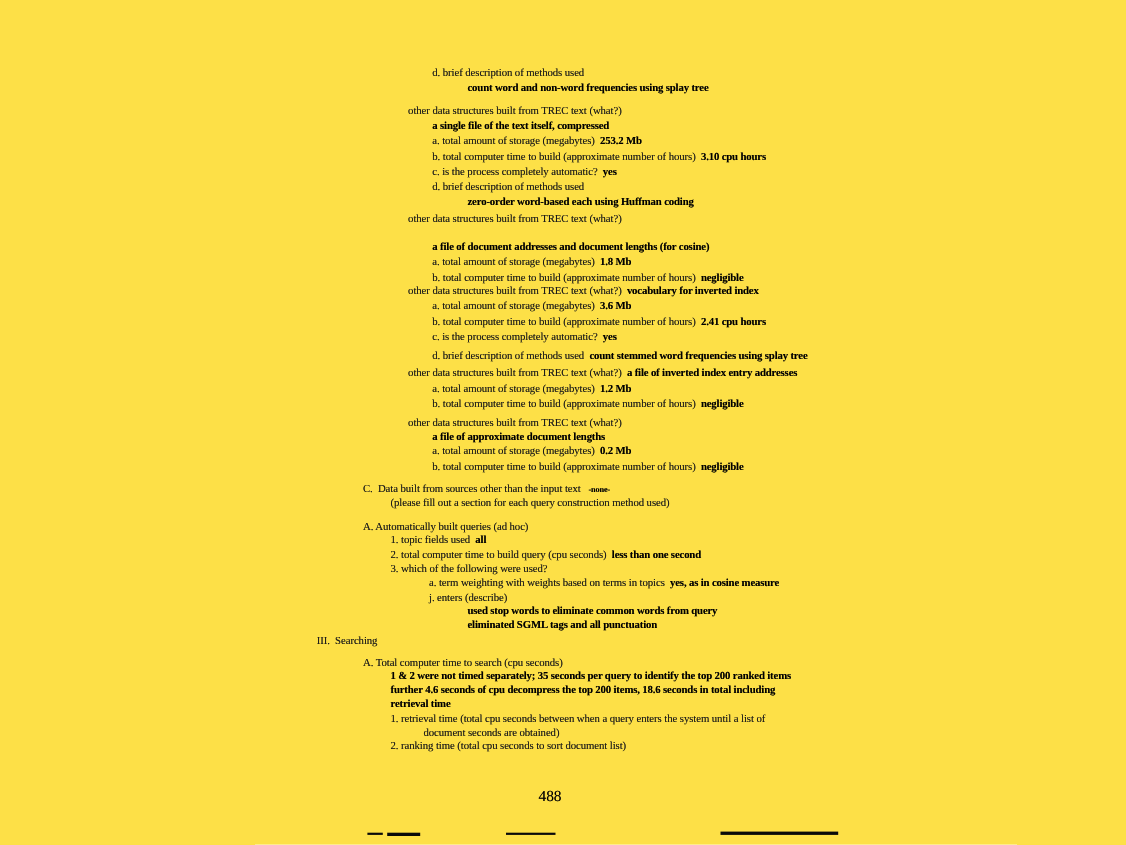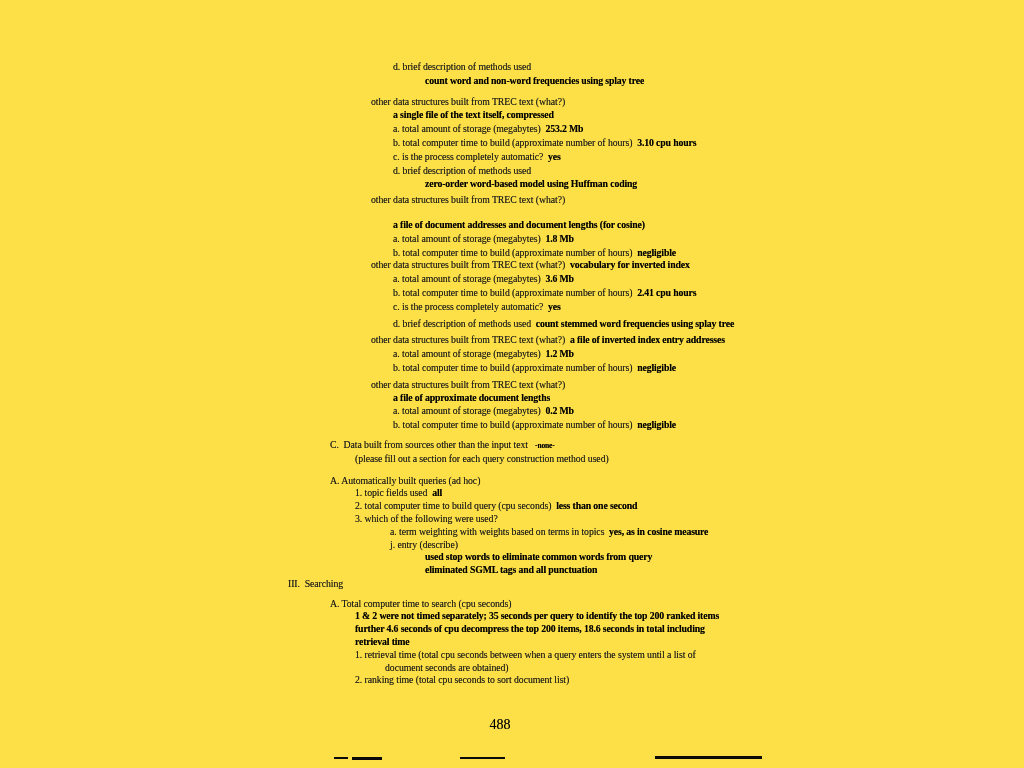--- a/index.html
+++ b/index.html
@@ -53,21 +53,21 @@
 <div class="page">
   <div id="doc-lines">
       <div class="line i4"><span>d. brief description of methods used</span></div>
       <div class="line i5" style="margin-top: 1px;"><span class="b">count word and non-word frequencies using splay tree</span></div>
       <div class="line i3" style="margin-top: 8px;"><span>other data structures built from TREC text (what?)</span></div>
       <div class="line i4" style="margin-top: 1px;"><span class="b">a single file of the text itself, compressed</span></div>
       <div class="line i4" style="margin-top: 1px;"><span>a. total amount of storage (megabytes)  </span><span class="b">253.2 Mb</span></div>
       <div class="line i4" style="margin-top: 1px;"><span>b. total computer time to build (approximate number of hours)  </span><span class="b">3.10 cpu hours</span></div>
       <div class="line i4" style="margin-top: 1px;"><span>c. is the process completely automatic?  </span><span class="b">yes</span></div>
       <div class="line i4" style="margin-top: 1px;"><span>d. brief description of methods used</span></div>
-      <div class="line i5" style="margin-top: 1px;"><span class="b">zero-order word-based model using Huffman coding</span></div>
+      <div class="line i5" style="margin-top: 1px;"><span class="b">zero-order word-based each using Huffman coding</span></div>
       <div class="line i3" style="margin-top: 3px;"><span>other data structures built from TREC text (what?)</span></div>
       <div class="line i4" style="margin-top: 12px;"><span class="b">a file of document addresses and document lengths (for cosine)</span></div>
       <div class="line i4" style="margin-top: 1px;"><span>a. total amount of storage (megabytes)  </span><span class="b">1.8 Mb</span></div>
       <div class="line i4" style="margin-top: 1px;"><span>b. total computer time to build (approximate number of hours)  </span><span class="b">negligible</span></div>
       <div class="line i3"><span>other data structures built from TREC text (what?)  </span><span class="b">vocabulary for inverted index</span></div>
       <div class="line i4" style="margin-top: 1px;"><span>a. total amount of storage (megabytes)  </span><span class="b">3.6 Mb</span></div>
       <div class="line i4" style="margin-top: 1px;"><span>b. total computer time to build (approximate number of hours)  </span><span class="b">2.41 cpu hours</span></div>
       <div class="line i4" style="margin-top: 1px;"><span>c. is the process completely automatic?  </span><span class="b">yes</span></div>
       <div class="line i4" style="margin-top: 4px;"><span>d. brief description of methods used  </span><span class="b">count stemmed word frequencies using splay tree</span></div>
       <div class="line i3" style="margin-top: 4px;"><span>other data structures built from TREC text (what?)  </span><span class="b">a file of inverted index entry addresses</span></div>
@@ -77,21 +77,21 @@
       <div class="line i4"><span class="b">a file of approximate document lengths</span></div>
       <div class="line i4" style="margin-top: 1px;"><span>a. total amount of storage (megabytes)  </span><span class="b">0.2 Mb</span></div>
       <div class="line i4" style="margin-top: 1px;"><span>b. total computer time to build (approximate number of hours)  </span><span class="b">negligible</span></div>
       <div class="line i1" style="margin-top: 7px;"><span>C.  Data built from sources other than the input text   </span><span class="b sm">-none-</span></div>
       <div class="line i2"><span>(please fill out a section for each query construction method used)</span></div>
       <div class="line i1" style="margin-top: 9px;"><span>A. Automatically built queries (ad hoc)</span></div>
       <div class="line i2"><span>1. topic fields used  </span><span class="b">all</span></div>
       <div class="line i2"><span>2. total computer time to build query (cpu seconds)  </span><span class="b">less than one second</span></div>
       <div class="line i2"><span>3. which of the following were used?</span></div>
       <div class="line i4x"><span>a. term weighting with weights based on terms in topics  </span><span class="b">yes, as in cosine measure</span></div>
-      <div class="line i4x"><span>j. entry (describe)</span></div>
+      <div class="line i4x"><span>j. enters (describe)</span></div>
       <div class="line i5"><span class="b">used stop words to eliminate common words from query</span></div>
       <div class="line i5"><span class="b">eliminated SGML tags and all punctuation</span></div>
       <div class="line i0" style="margin-top: 1px;"><span>III.  Searching</span></div>
       <div class="line i1" style="margin-top: 7px;"><span>A. Total computer time to search (cpu seconds)</span></div>
       <div class="line i2"><span class="b">1 &amp; 2 were not timed separately; 35 seconds per query to identify the top 200 ranked items</span></div>
       <div class="line i2"><span class="b">further 4.6 seconds of cpu decompress the top 200 items, 18.6 seconds in total including</span></div>
       <div class="line i2"><span class="b">retrieval time</span></div>
       <div class="line i2"><span>1. retrieval time (total cpu seconds between when a query enters the system until a list of</span></div>
       <div class="line i4y"><span>document seconds are obtained)</span></div>
       <div class="line i2"><span>2. ranking time (total cpu seconds to sort document list)</span></div>

